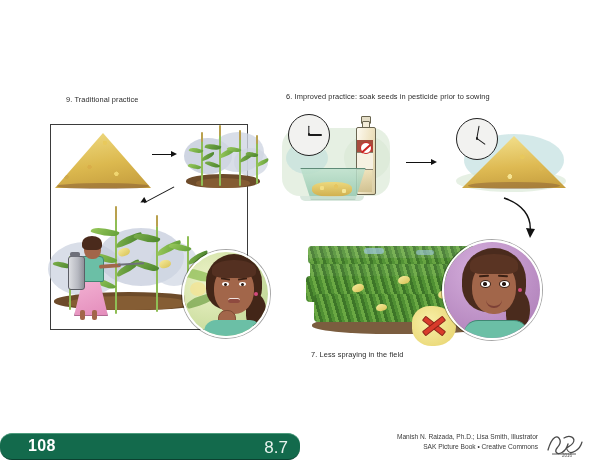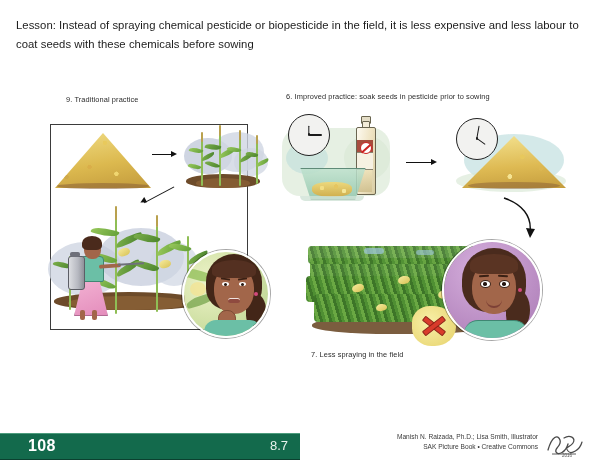--- a/index.html
+++ b/index.html
@@ -249,33 +249,34 @@
   }
 
   
   .footer-bar {
     position: absolute;
     left: 0; top: 433px;
     width: 300px; height: 25px;
     background: #136a4c;
     border-top: 1px solid #4d9c7d;
     border-bottom: 1px solid #0b4130;
+    border-radius: 12px;
   }
   .page-number {
     position: absolute;
     left: 28px; top: 3px;
     font-size: 16px;
     font-weight: bold;
     color: #ffffff;
     letter-spacing: .3px;
   }
   .section-number {
     position: absolute;
     right: 12px; top: 4px;
-    font-size: 13px;
+    font-size: 17px;
     color: #e7f2ed;
   }
   .credits {
     position: absolute;
     right: 62px; top: 432px;
     width: 200px;
     text-align: right;
     font-size: 6.6px;
     line-height: 10px;
     color: #3a3a3a;
@@ -285,21 +286,20 @@
     right: 8px; top: 430px;
     width: 50px; height: 28px;
     color: #4a4a4a;
   }
 </style>
 </head>
 <body>
 
 <div id="slide">
 
-  <div class="lesson-text">Lesson: Instead of spraying chemical pesticide or biopesticide in the field, it is less expensive and less labour to coat seeds with these chemicals before sowing</div>
 
   <div class="caption" id="cap1">9. Traditional practice</div>
 
   <div class="panel1-frame"></div>
 
   <div class="art" style="left:55px; top:133px; width:96px; height:55px;">
     <div class="pile" style="left:0; top:0; width:96px; height:55px;"></div>
     <div class="soil light" style="left:2px; top:50px; width:92px; height:6px; opacity:.55;"></div>
   </div>
 

